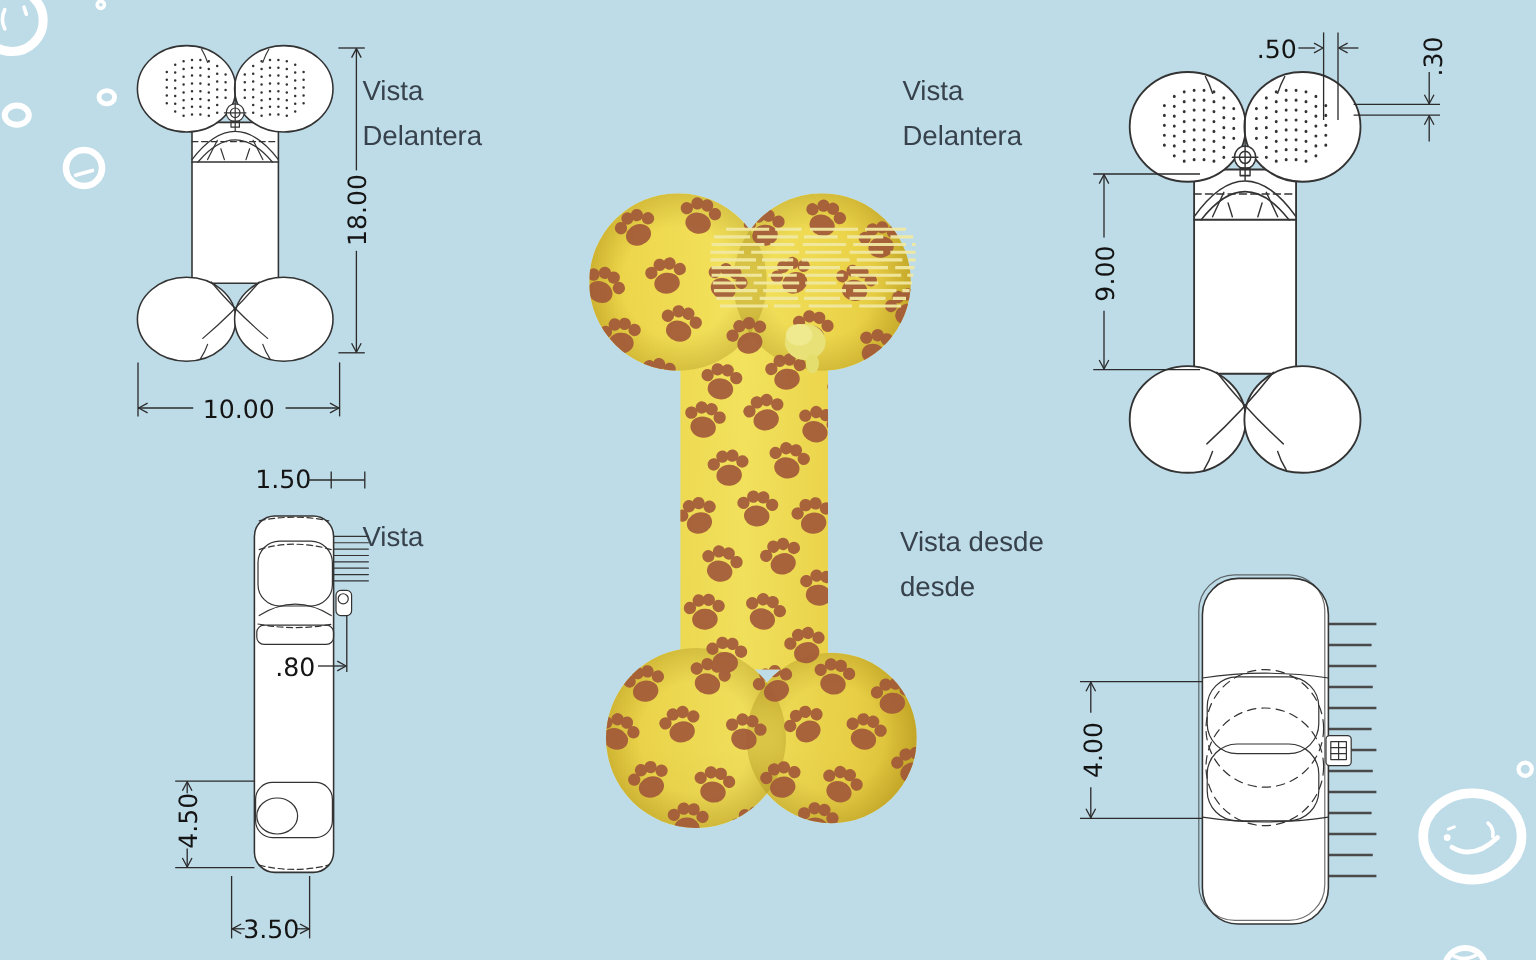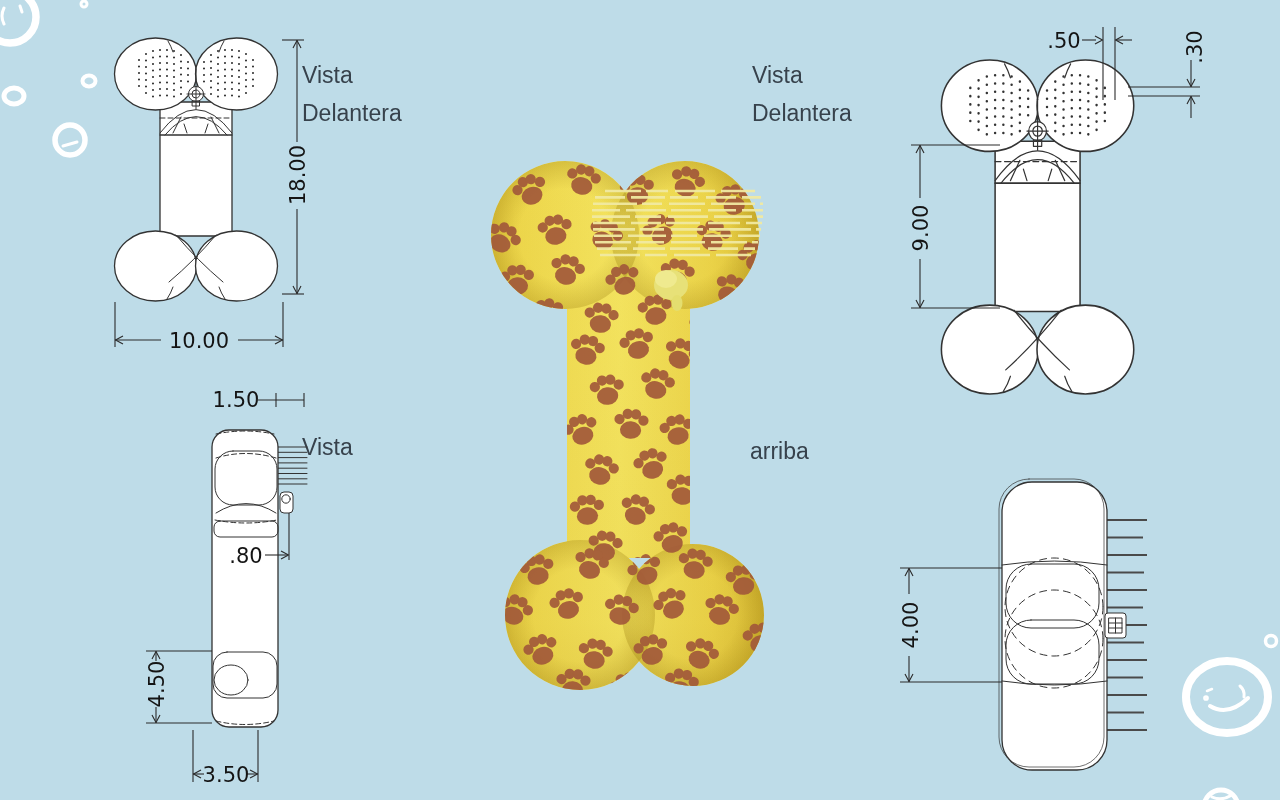--- a/index.html
+++ b/index.html
@@ -115,21 +115,22 @@
   <span>Delantera</span>
 </div>
 <div class="view-label" style="left:752px;top:56px">
   <span>Vista</span>
   <span>Delantera</span>
 </div>
 <div class="view-label" style="left:302px;top:428px">
   <span>Vista</span>
 </div>
 <div class="view-label" style="left:750px;top:432px">
-  <span>arriba</span>
+  <span>Vista desde</span>
+  <span>desde</span>
 </div>
 
 <svg width="290" height="350" style="left:58px;top:14px">
   <use href="#bone-front" x="57" y="24"></use>
   <g>
     <line class="dim" x1="224" y1="26" x2="246" y2="26"></line>
     <line class="dim" x1="224" y1="280" x2="246" y2="280"></line>
     <line class="dim" x1="239" y1="26" x2="239" y2="128"></line>
     <line class="dim" x1="239" y1="195" x2="239" y2="280"></line>
     <polyline class="dimarrow" points="235,34 239,26.5 243,34"></polyline>

